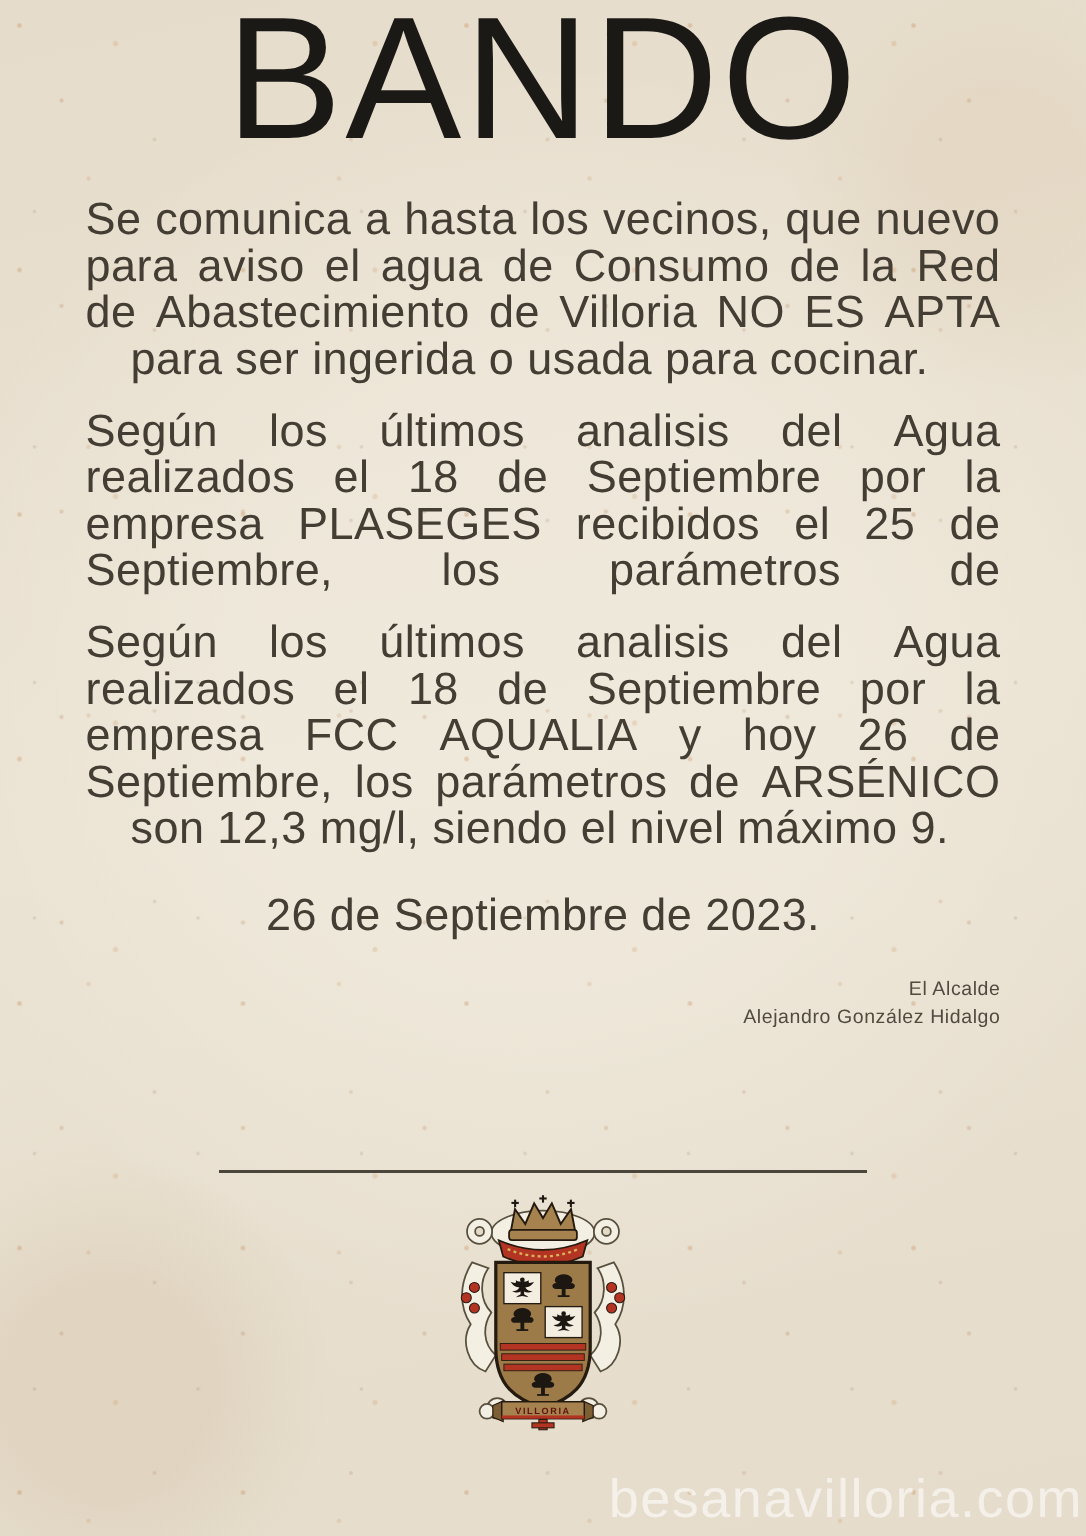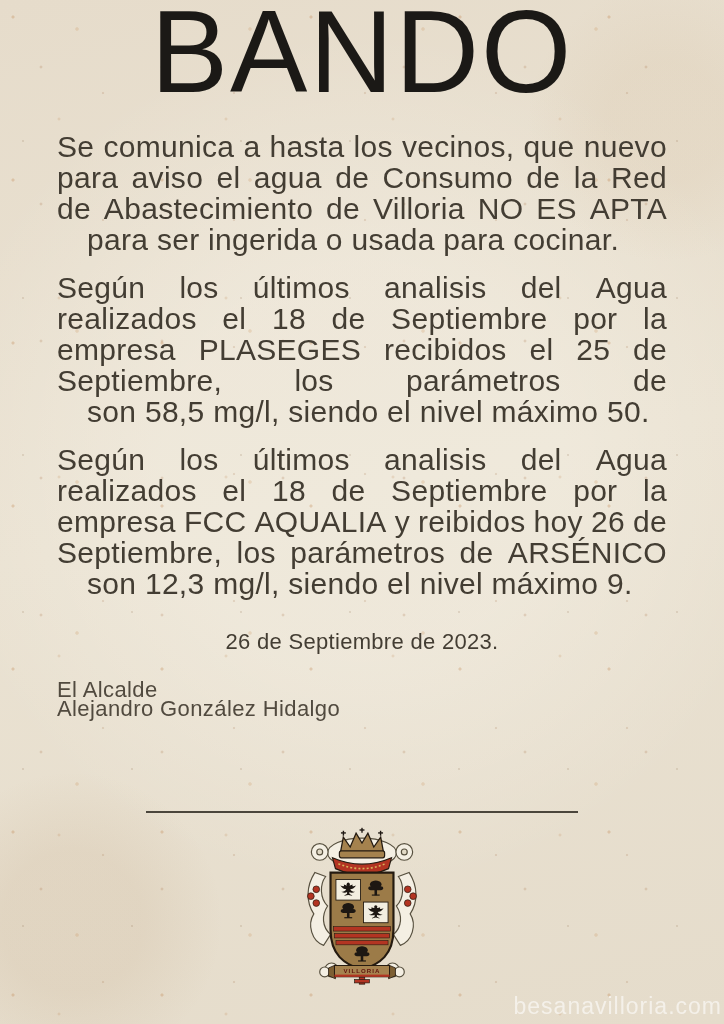--- a/index.html
+++ b/index.html
@@ -43,30 +43,30 @@
     color: #1b1916;
   }
 
   .paragraphs { margin-top: 27px; font-size: 30px; line-height: 31px; letter-spacing: 0.3px; }
   .para { margin: 0 0 17px 0; }
   .line { display: flex; justify-content: space-between; white-space: nowrap; }
   .line.last { display: block; margin-left: 30px; }
 
   .date-line {
     margin-top: 27px;
-    font-size: 22px;
+    font-size: 30px;
     line-height: 31px;
     text-align: center;
     letter-spacing: 0.3px;
   }
 
   .signature {
     margin-top: 23px;
-    text-align: left;
-    font-size: 22px;
+    text-align: right;
+    font-size: 13px;
     line-height: 19px;
     color: #514a3f;
     letter-spacing: 0.4px;
   }
 
   .divider {
     margin: 93px auto 0 auto;
     width: 432px;
     border-top: 2px solid #4b463c;
   }
@@ -81,21 +81,21 @@
     font-size: 19px;
     font-weight: 700;
     letter-spacing: 7px;
     color: #262420;
   }
 
   .watermark {
     position: absolute;
     right: 2px;
     bottom: 4px;
-    font-size: 23px;
+    font-size: 36px;
     letter-spacing: 1px;
     color: rgba(255, 255, 255, 0.58);
     white-space: nowrap;
   }
 </style>
 </head>
 <body>
 
 <div class="poster">
   <div class="content">
@@ -161,21 +161,20 @@
             <span>el</span>
             <span>25</span>
             <span>de</span>
           </div>
           <div class="line">
             <span>Septiembre,</span>
             <span>los</span>
             <span>parámetros</span>
             <span>de</span>
           </div>
-          <div class="line last">son 58,5 mg/l, siendo el nivel máximo 50.</div>
         </div>
       <div class="para">
           <div class="line">
             <span>Según</span>
             <span>los</span>
             <span>últimos</span>
             <span>analisis</span>
             <span>del</span>
             <span>Agua</span>
           </div>
@@ -186,21 +185,20 @@
             <span>de</span>
             <span>Septiembre</span>
             <span>por</span>
             <span>la</span>
           </div>
           <div class="line">
             <span>empresa</span>
             <span>FCC</span>
             <span>AQUALIA</span>
             <span>y</span>
-            <span>reibidos</span>
             <span>hoy</span>
             <span>26</span>
             <span>de</span>
           </div>
           <div class="line">
             <span>Septiembre,</span>
             <span>los</span>
             <span>parámetros</span>
             <span>de</span>
             <span>ARSÉNICO</span>

